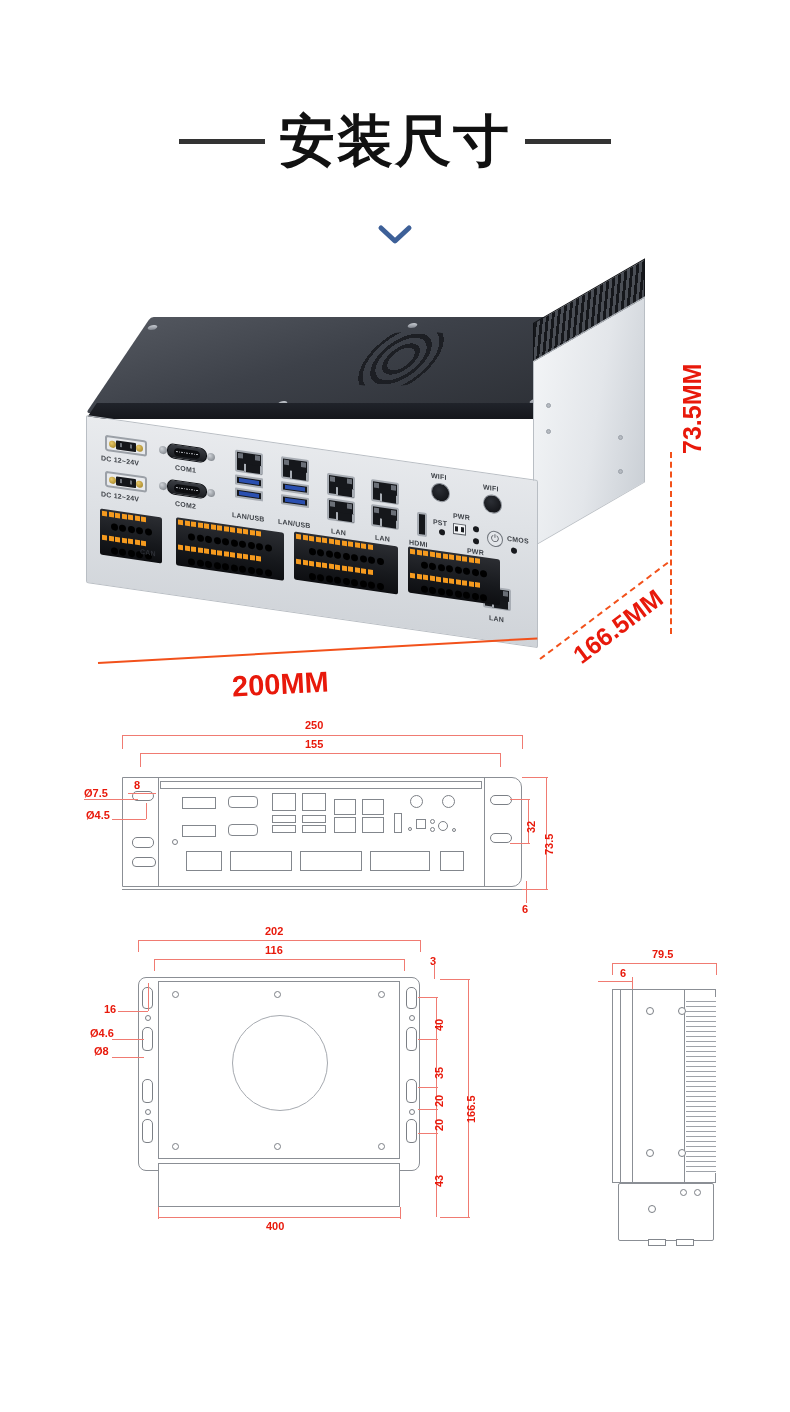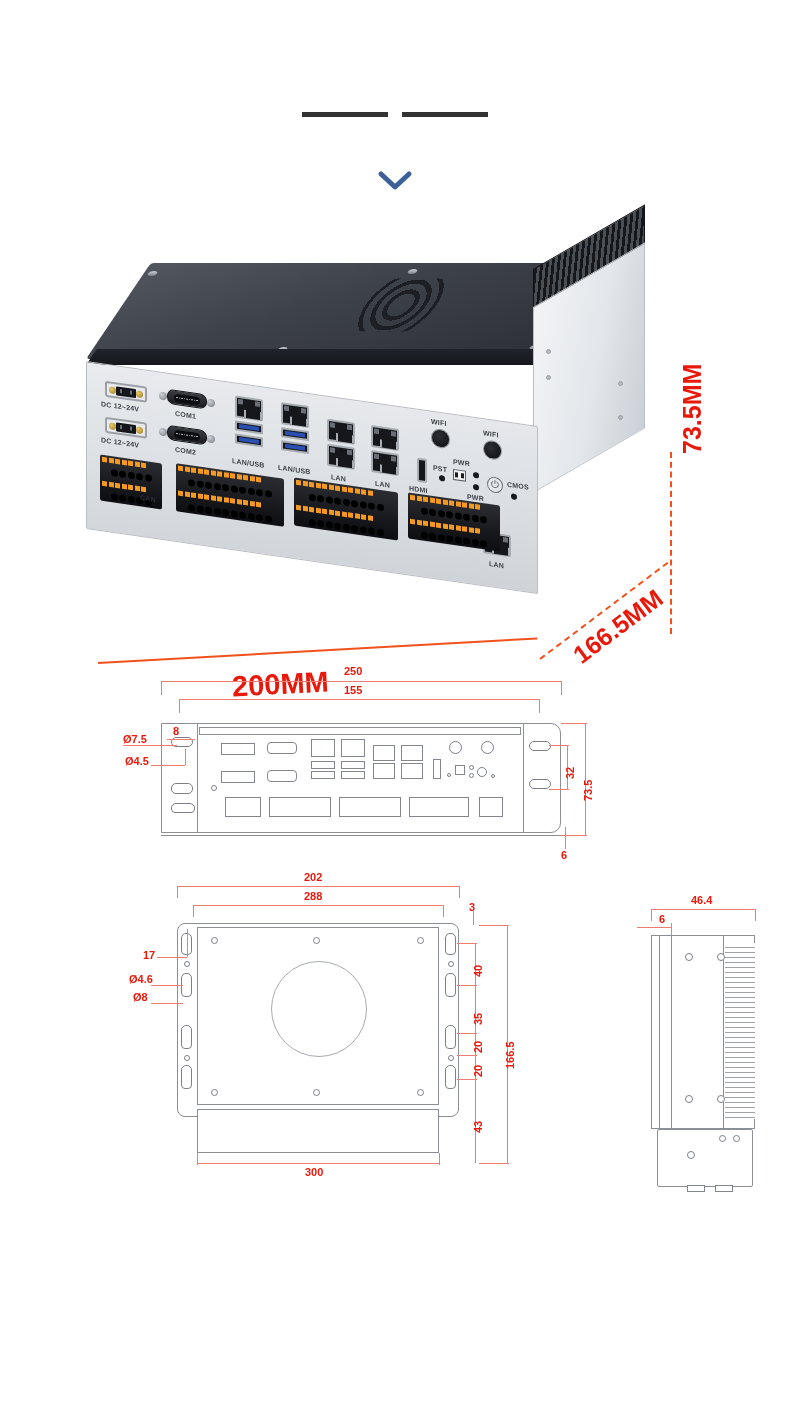--- a/index.html
+++ b/index.html
@@ -182,21 +182,21 @@
   .dim-200 { left: 232px; top: 668px; font-size: 29px; transform: rotate(-3deg); }
   .dim-1665 { left: 566px; top: 612px; font-size: 25px; transform: rotate(-37deg); }
   .dim-735 { left: 678px; top: 454px; font-size: 25px;
              transform: rotate(-90deg); transform-origin: left top; }
   .dimline {
     position: absolute; background: transparent;
     border-top: 2px solid #f2511b;
   }
 
   
-  .drawings { position: relative; width: 650px; height: 540px; margin-top: 18px; margin-left: 39px; }
+  .drawings { position: relative; width: 650px; height: 540px; margin-top: 18px; }
   .dwg-num {
     position: absolute; color: #e8190b; font-size: 11px; font-weight: 700;
     font-family: "Liberation Sans", sans-serif; white-space: nowrap;
   }
   .dwg-num.v { transform: rotate(-90deg); transform-origin: left top; }
   .rline { position: absolute; background: #f07b72; }
   .rline.h { height: 1px; }
   .rline.v { width: 1px; }
   .gbox { position: absolute; border: 1px solid #8b8f95; background: #ffffff; }
   .gline { position: absolute; background: #8b8f95; }
@@ -218,20 +218,21 @@
       transparent 48% 49%, #fff 49%);
     border: 1px solid #a6aab0;
   }
 </style>
 </head>
 <body>
 
 <div class="header">
   <div class="title-row">
     <div class="title-rule"></div>
+    <div class="title-text">安装尺寸</div>
     <div class="title-rule"></div>
   </div>
   <div class="chevron">
     <svg width="40" height="24" viewBox="0 0 40 24" aria-hidden="true">
       <path d="M6 5 L20 18 L34 5" fill="none" stroke="#3d6098" stroke-width="5" stroke-linecap="round" stroke-linejoin="round"></path>
     </svg>
   </div>
 </div>
 
 <div class="photo-area">
@@ -711,21 +712,21 @@
   <div>
 
     <div class="rline h" style="left:138px; top:225px; width:282px;"></div>
     <div class="rline v" style="left:138px; top:225px; height:12px;"></div>
     <div class="rline v" style="left:420px; top:225px; height:12px;"></div>
     <div class="dwg-num" style="left:265px; top:210px;">202</div>
 
     <div class="rline h" style="left:154px; top:244px; width:250px;"></div>
     <div class="rline v" style="left:154px; top:244px; height:12px;"></div>
     <div class="rline v" style="left:404px; top:244px; height:12px;"></div>
-    <div class="dwg-num" style="left:265px; top:229px;">288</div>
+    <div class="dwg-num" style="left:265px; top:229px;">116</div>
 
     <div class="gbox" style="left:138px; top:262px; width:282px; height:194px; border-radius:8px;"></div>
     <div class="gbox" style="left:158px; top:266px; width:242px; height:178px;"></div>
 
     <div class="fan-dwg" style="left:232px; top:300px; width:96px; height:96px;"></div>
 
     <div class="smallhole" style="left:172px; top:276px; width:7px; height:7px;"></div>
     <div class="smallhole" style="left:274px; top:276px; width:7px; height:7px;"></div>
     <div class="smallhole" style="left:378px; top:276px; width:7px; height:7px;"></div>
     <div class="smallhole" style="left:172px; top:428px; width:7px; height:7px;"></div>
@@ -739,33 +740,33 @@
     <div class="smallhole" style="left:145px; top:394px; width:6px; height:6px;"></div>
     <div class="keyhole" style="left:142px; top:404px; width:11px; height:24px;"></div>
 
     <div class="keyhole" style="left:406px; top:272px; width:11px; height:22px;"></div>
     <div class="smallhole" style="left:409px; top:300px; width:6px; height:6px;"></div>
     <div class="keyhole" style="left:406px; top:312px; width:11px; height:24px;"></div>
     <div class="keyhole" style="left:406px; top:364px; width:11px; height:24px;"></div>
     <div class="smallhole" style="left:409px; top:394px; width:6px; height:6px;"></div>
     <div class="keyhole" style="left:406px; top:404px; width:11px; height:24px;"></div>
 
-    <div class="dwg-num" style="left:104px; top:288px;">17</div>
+    <div class="dwg-num" style="left:104px; top:288px;">16</div>
     <div class="rline h" style="left:118px; top:296px; width:30px;"></div>
     <div class="rline v" style="left:148px; top:268px; height:28px;"></div>
     <div class="dwg-num" style="left:90px; top:312px;">Ø4.6</div>
     <div class="rline h" style="left:112px; top:324px; width:32px;"></div>
     <div class="dwg-num" style="left:94px; top:330px;">Ø8</div>
     <div class="rline h" style="left:112px; top:342px; width:32px;"></div>
 
     <div class="gbox" style="left:158px; top:448px; width:242px; height:44px;"></div>
     <div class="rline h" style="left:158px; top:502px; width:242px;"></div>
     <div class="rline v" style="left:158px; top:492px; height:12px;"></div>
     <div class="rline v" style="left:400px; top:492px; height:12px;"></div>
-    <div class="dwg-num" style="left:266px; top:505px;">300</div>
+    <div class="dwg-num" style="left:266px; top:505px;">400</div>
 
     <div class="dwg-num" style="left:430px; top:240px;">3</div>
     <div class="rline v" style="left:434px; top:250px; height:14px;"></div>
 
     <div class="rline v" style="left:436px; top:282px; height:42px;"></div>
     <div class="dwg-num v" style="left:433px; top:316px;">40</div>
     <div class="rline h" style="left:418px; top:282px; width:20px;"></div>
     <div class="rline h" style="left:418px; top:324px; width:20px;"></div>
 
     <div class="rline v" style="left:436px; top:324px; height:48px;"></div>
@@ -786,21 +787,21 @@
     <div class="rline v" style="left:468px; top:264px; height:238px;"></div>
     <div class="dwg-num v" style="left:465px; top:408px;">166.5</div>
     <div class="rline h" style="left:440px; top:264px; width:30px;"></div>
     <div class="rline h" style="left:440px; top:502px; width:30px;"></div>
   </div>
 
   <div>
     <div class="rline h" style="left:612px; top:248px; width:104px;"></div>
     <div class="rline v" style="left:612px; top:248px; height:12px;"></div>
     <div class="rline v" style="left:716px; top:248px; height:12px;"></div>
-    <div class="dwg-num" style="left:652px; top:233px;">46.4</div>
+    <div class="dwg-num" style="left:652px; top:233px;">79.5</div>
 
     <div class="rline h" style="left:598px; top:266px; width:34px;"></div>
     <div class="rline v" style="left:632px; top:262px; height:12px;"></div>
     <div class="dwg-num" style="left:620px; top:252px;">6</div>
 
     <div class="gbox" style="left:612px; top:274px; width:104px; height:194px;"></div>
     <div class="gline v" style="left:620px; top:274px; height:194px;"></div>
     <div class="gline v" style="left:632px; top:274px; height:194px;"></div>
     <div class="gline v" style="left:684px; top:274px; height:194px;"></div>
     <div style="position:absolute; left:686px; top:282px; width:30px; height:176px;

